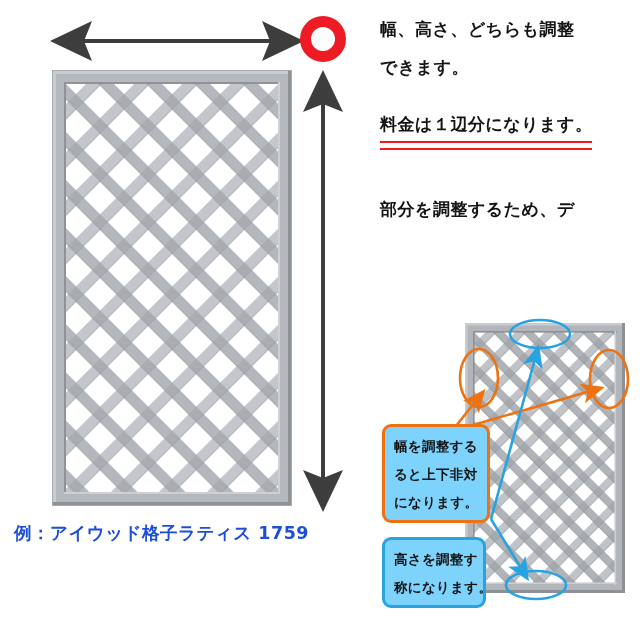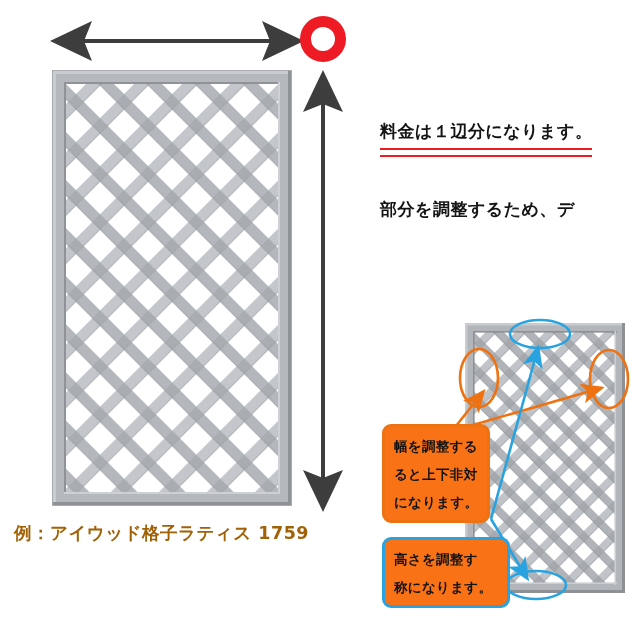--- a/index.html
+++ b/index.html
@@ -18,35 +18,35 @@
     font-size:17px;
     font-weight:700;
     color:#141414;
     letter-spacing:0.5px;
     line-height:38px;
     white-space:nowrap;
   }
   .caption{
     font-size:17.5px;
     font-weight:700;
-    color:#a16207;
+    color:#1d4ed8;
     letter-spacing:0.5px;
     white-space:nowrap;
   }
   .underlined-wrap{position:relative;display:inline-block;}
   .dbl-underline{
     position:absolute;left:0;right:0;bottom:-7px;height:5px;
     border-top:2px solid #ee1b24;
     border-bottom:2px solid #ee1b24;
   }
 
   
   .callout{
     box-sizing:border-box;
-    background:#f97316;
+    background:#7dd3fc;
     border-radius:9px;
     font-size:13.5px;
     font-weight:700;
     color:#141414;
     line-height:28px;
     letter-spacing:0.3px;
     padding:5px 8px 4px 9px;
     white-space:nowrap;
   }
   .callout-orange{border:3px solid #ee7211;}
@@ -105,22 +105,26 @@
   </svg>
 
   <svg class="abs" style="left:300px;top:68px;" width="46" height="446" viewBox="0 0 46 446">
     <rect x="21" y="26" width="4" height="394" fill="#3d3d3d"></rect>
     <path d="M23 2 L3 44 L23 36 L43 44 Z" fill="#3d3d3d"></path>
     <path d="M23 444 L3 402 L23 410 L43 402 Z" fill="#3d3d3d"></path>
   </svg>
 
   <div class="abs caption" style="left:14px;top:521px;">例：アイウッド格子ラティス 1759</div>
 
-
-  <div class="abs" style="left:380px;top:112px;">
+  <div class="abs" style="left:380px;top:10px;">
+    <div class="rtext">幅、高さ、どちらも調整</div>
+    <div class="rtext">できます。</div>
+  </div>
+
+  <div class="abs" style="left:380px;top:105px;">
     <span class="underlined-wrap">
       <span class="rtext" style="display:inline-block;">料金は１辺分になります。</span>
       <span class="dbl-underline"></span>
     </span>
   </div>
 
   <div class="abs" style="left:380px;top:190px;">
     <div class="rtext">部分を調整するため、デ</div>
   </div>
 
@@ -179,18 +183,18 @@
     <ellipse cx="540" cy="334" rx="30" ry="14" fill="none" stroke="#29a3e0" stroke-width="2.6"></ellipse>
     <ellipse cx="536" cy="585" rx="30" ry="14" fill="none" stroke="#29a3e0" stroke-width="2.6"></ellipse>
   </svg>
 
   <div class="abs callout callout-orange" style="left:382px;top:424px;width:108px;">
     <div>幅を調整する</div>
     <div>ると上下非対</div>
     <div>になります。</div>
   </div>
 
-  <div class="abs callout callout-blue" style="left:382px;top:537px;width:128px;">
+  <div class="abs callout callout-blue" style="left:382px;top:537px;width:104px;">
     <div>高さを調整す</div>
     <div>称になります。</div>
   </div>
 
 </div>
 
 </body></html>

